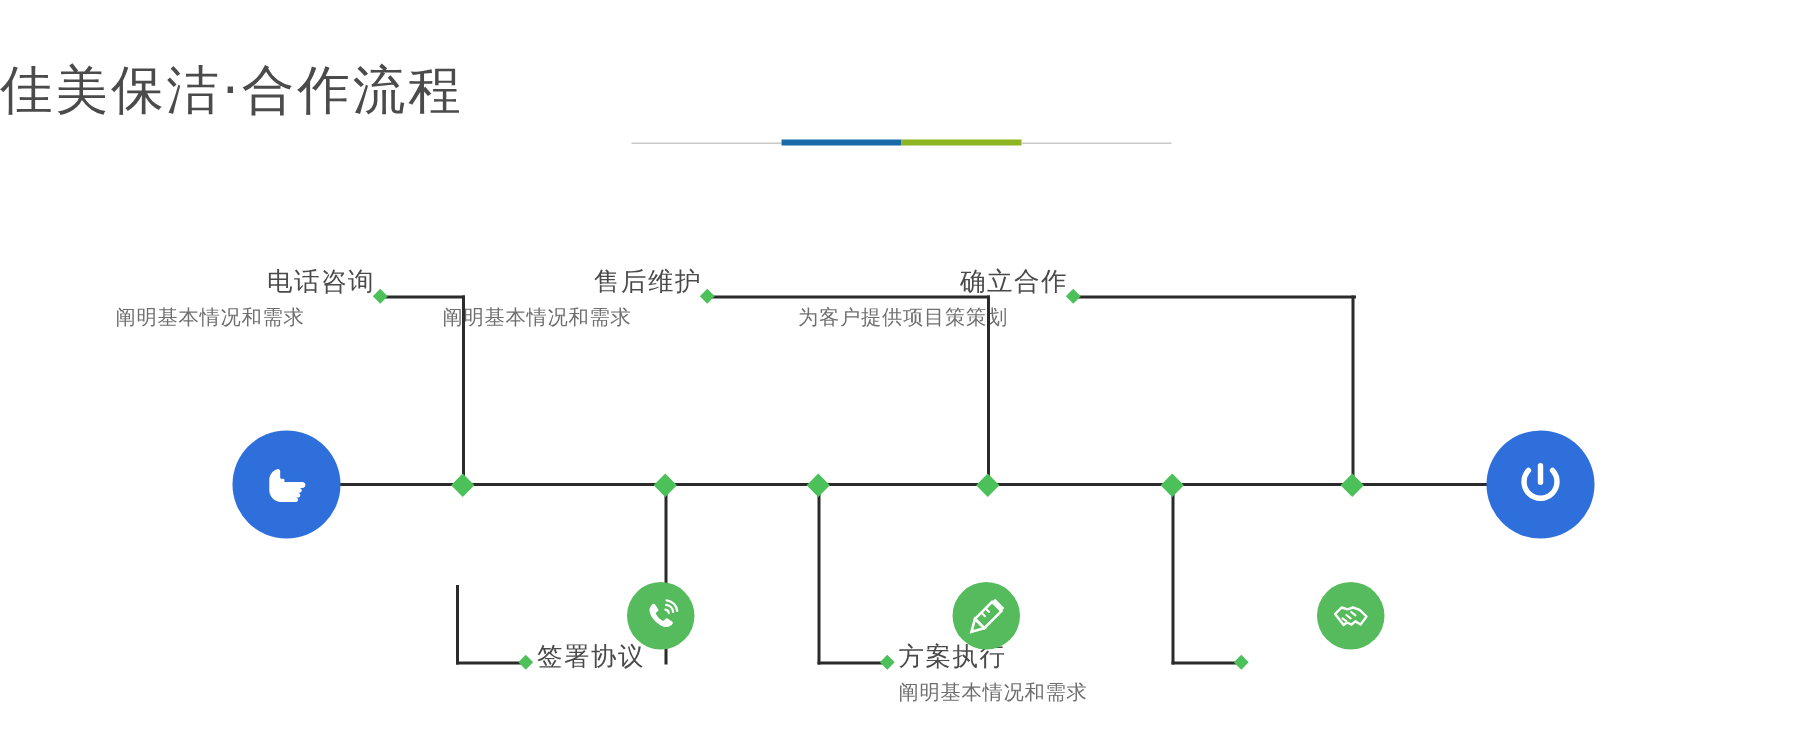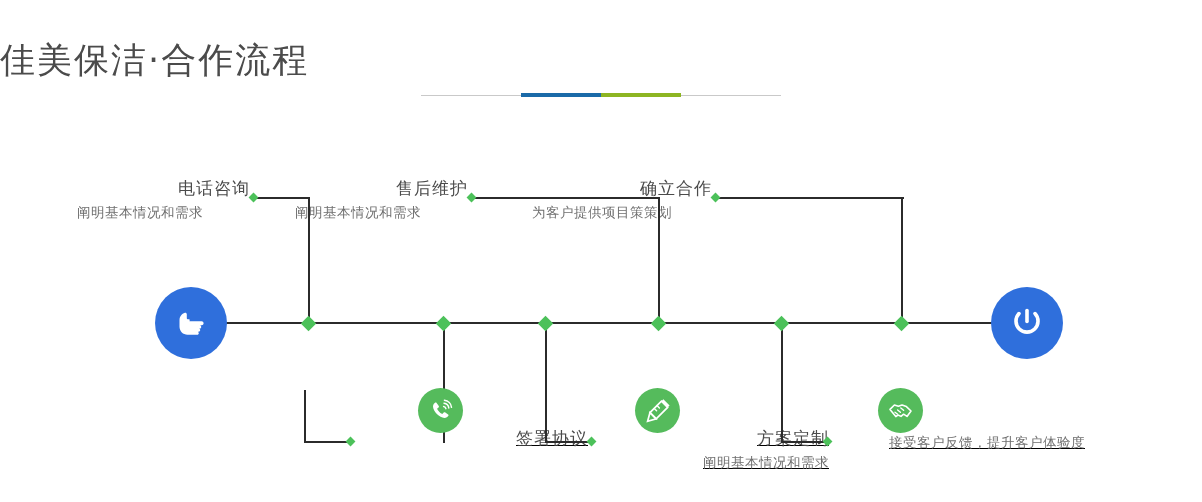--- a/index.html
+++ b/index.html
@@ -86,21 +86,21 @@
   
   .node-label { position: absolute; white-space: nowrap; }
   .node-label .title {
     font-size: 17px; color: #4a4a4a; letter-spacing: 1px; line-height: 20px;
   }
   .node-label .desc {
     font-size: 13.5px; color: #6f6f6f; letter-spacing: 0.5px; line-height: 20px; margin-top: 4px;
   }
   .node-label.top { text-align: right; }
   .node-label.top .desc { text-align: center; }
-  .node-label.bottom { text-align: right; text-decoration: underline; }
+  .node-label.bottom { text-align: left; }
 </style>
 </head>
 <body>
 
 <div id="header">
   <div id="page-title">佳美保洁·合作流程</div>
 
   <div id="divider">
     <div class="rule-left"></div>
     <div class="seg-blue"></div>
@@ -187,21 +187,21 @@
       <div class="desc">阐明基本情况和需求</div>
     </div>
   </div>
 
   <div>
     <div class="conn-v" style="left:545px; top:172px; height:121px;"></div>
     <div class="conn-h" style="left:545px; top:291px; width:46px;"></div>
     <div class="label-diamond" style="left:588px; top:288px;"></div>
 
     <div class="node-label bottom" style="left:599px; top:278px; width:230px;">
-      <div class="title">方案定制</div>
+      <div class="title">方案执行</div>
       <div class="desc">阐明基本情况和需求</div>
     </div>
   </div>
 
   <div>
     <div class="axis-diamond" style="left:776px; top:168px;"></div>
     <div class="conn-v" style="left:901px; top:47px; height:126px;"></div>
     <div class="axis-diamond" style="left:896px; top:168px;"></div>
     <div class="conn-h" style="left:716px; top:47px; width:188px;"></div>
     <div class="label-diamond" style="left:712px; top:44px;"></div>
@@ -218,17 +218,16 @@
       <div class="desc">为客户提供项目策策划</div>
     </div>
   </div>
 
   <div>
     <div class="conn-v" style="left:781px; top:172px; height:121px;"></div>
     <div class="conn-h" style="left:781px; top:291px; width:46px;"></div>
     <div class="label-diamond" style="left:824px; top:288px;"></div>
 
     <div class="node-label bottom" style="left:835px; top:278px; width:250px;">
-      <div class="desc">接受客户反馈，提升客户体验度</div>
     </div>
   </div>
 
 </div>
 
 </body></html>

